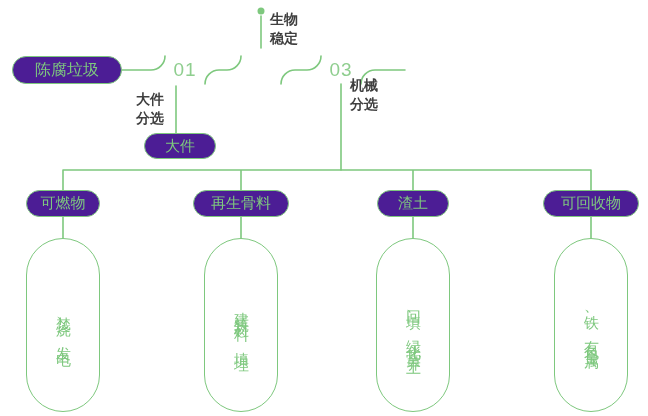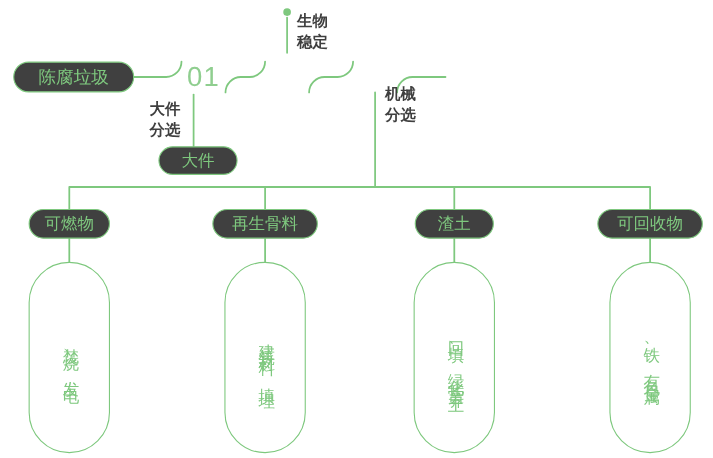--- a/index.html
+++ b/index.html
@@ -16,33 +16,33 @@
     font-family:"Liberation Sans", sans-serif;
     overflow:hidden;
   }
   .connectors{position:absolute;left:0;top:0;}
   .connectors path{stroke:var(--green);stroke-width:1.6;fill:none;stroke-linecap:round;}
   .connectors circle{fill:var(--green);stroke:none;}
   .pill{
     position:absolute;
     border:1.6px solid var(--green);
     border-radius:14px;
-    background:#404040;
+    background:#4c1d95;
     color:var(--green);
     font-size:15px;
     display:flex;align-items:center;justify-content:center;
     white-space:nowrap;
   }
   .source{left:12px;top:56px;width:110px;height:28px;font-size:16px;}
   .large-item{left:144px;top:133px;width:72px;height:26px;border-radius:13px;}
   .step-num{
     position:absolute;
     top:58px;width:50px;height:24px;
     text-align:center;
-    font-size:25px;line-height:24px;
+    font-size:19px;line-height:24px;
     color:var(--green-light);
     letter-spacing:1px;
   }
   .n1{left:160px;} .n2{left:236px;} .n3{left:316px;}
   .step-label{
     position:absolute;
     font-size:14px;line-height:1.35;
     color:var(--ink);
     white-space:pre-line;
     font-weight:bold;
@@ -97,20 +97,21 @@
          M591 170 V190"></path>
     <path d="M63 217 V238
          M241 217 V238
          M413 217 V238
          M591 217 V238"></path>
   </svg>
 
   <div class="pill source">陈腐垃圾</div>
 
   <div class="step-num n1">01</div>
+  <div class="step-num n3">03</div>
 
   <div class="step-label lbl-large">大件
 分选</div>
   <div class="step-label lbl-bio">生物
 稳定</div>
   <div class="step-label lbl-mech">机械
 分选</div>
 
   <div class="pill large-item">大件</div>
 

